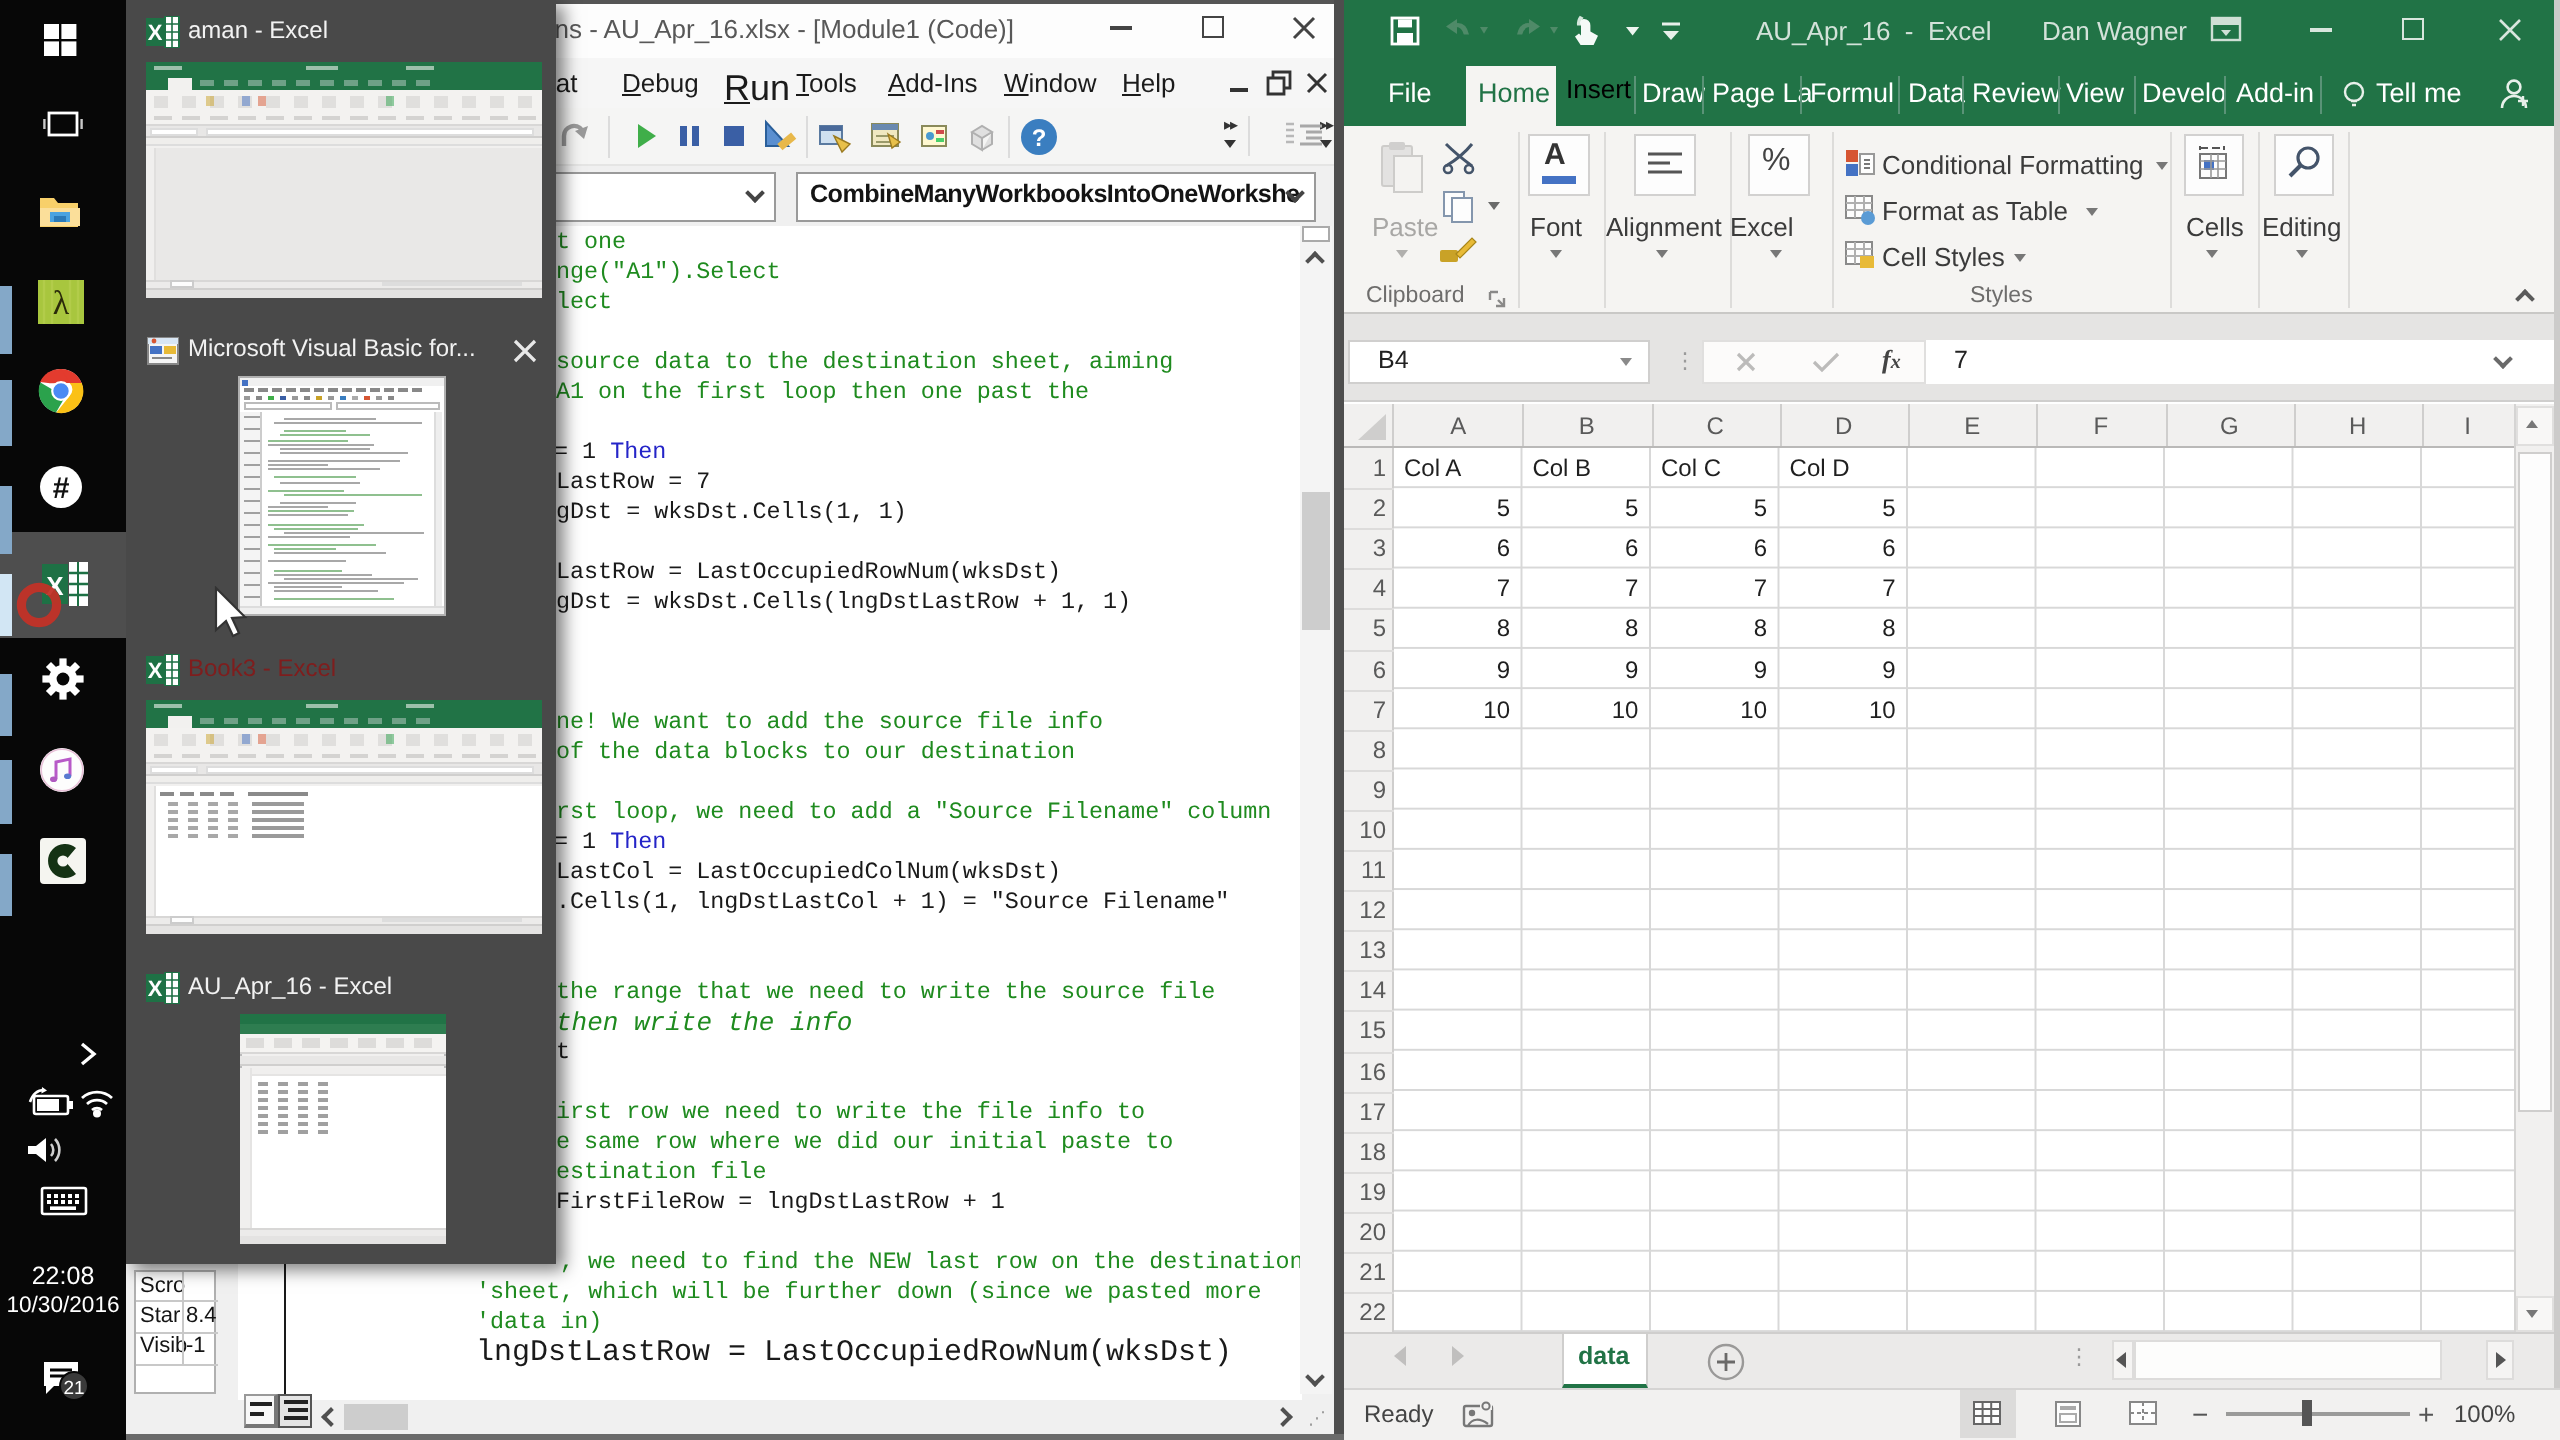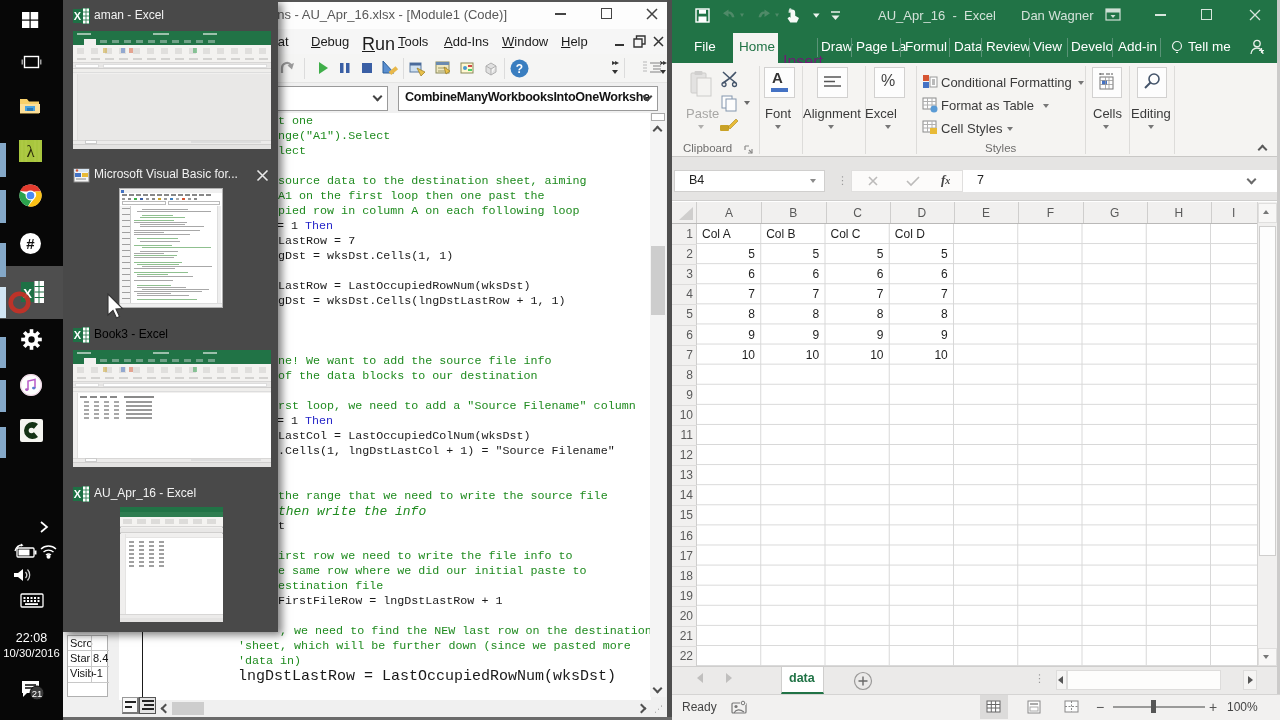--- a/index.html
+++ b/index.html
@@ -103,21 +103,20 @@
         <div class="chev" style="left:245px;top:6px;"></div>
       </div>
 </div>
 <div class="a" style="left:119px;top:113px;width:532px;height:587px;background:#fff;overflow:hidden;"></div>
 <div class="a" style="left:142px;top:113px;width:1px;height:587px;background:#1a1a1a;"></div>
 <div class="a mono" style="left:278px;top:114px;font-size:11.7px;line-height:15px;white-space:pre;"><span style="color:#1f8b1f;">t one</span></div>
 <div class="a mono" style="left:278px;top:129px;font-size:11.7px;line-height:15px;white-space:pre;"><span style="color:#1f8b1f;">nge("A1").Select</span></div>
 <div class="a mono" style="left:278px;top:144px;font-size:11.7px;line-height:15px;white-space:pre;"><span style="color:#1f8b1f;">lect</span></div>
 <div class="a mono" style="left:278px;top:174px;font-size:11.7px;line-height:15px;white-space:pre;"><span style="color:#1f8b1f;">source data to the destination sheet, aiming</span></div>
 <div class="a mono" style="left:278px;top:189px;font-size:11.7px;line-height:15px;white-space:pre;"><span style="color:#1f8b1f;">A1 on the first loop then one past the</span></div>
-<div class="a mono" style="left:278px;top:204px;font-size:11.7px;line-height:15px;white-space:pre;"><span style="color:#1f8b1f;">pied row in column A on each following loop</span></div>
 <div class="a mono" style="left:277px;top:219px;font-size:11.7px;line-height:15px;white-space:pre;"><span style="color:#1a1a1a;">= 1 </span><span style="color:#2525c8;">Then</span></div>
 <div class="a mono" style="left:278px;top:234px;font-size:11.7px;line-height:15px;white-space:pre;"><span style="color:#1a1a1a;">LastRow = 7</span></div>
 <div class="a mono" style="left:278px;top:249px;font-size:11.7px;line-height:15px;white-space:pre;"><span style="color:#1a1a1a;">gDst = wksDst.Cells(1, 1)</span></div>
 <div class="a mono" style="left:278px;top:279px;font-size:11.7px;line-height:15px;white-space:pre;"><span style="color:#1a1a1a;">LastRow = LastOccupiedRowNum(wksDst)</span></div>
 <div class="a mono" style="left:278px;top:294px;font-size:11.7px;line-height:15px;white-space:pre;"><span style="color:#1a1a1a;">gDst = wksDst.Cells(lngDstLastRow + 1, 1)</span></div>
 <div class="a mono" style="left:278px;top:354px;font-size:11.7px;line-height:15px;white-space:pre;"><span style="color:#1f8b1f;">ne! We want to add the source file info</span></div>
 <div class="a mono" style="left:278px;top:369px;font-size:11.7px;line-height:15px;white-space:pre;"><span style="color:#1f8b1f;">of the data blocks to our destination</span></div>
 <div class="a mono" style="left:278px;top:399px;font-size:11.7px;line-height:15px;white-space:pre;"><span style="color:#1f8b1f;">rst loop, we need to add a "Source Filename" column</span></div>
 <div class="a mono" style="left:277px;top:414px;font-size:11.7px;line-height:15px;white-space:pre;"><span style="color:#1a1a1a;">= 1 </span><span style="color:#2525c8;">Then</span></div>
 <div class="a mono" style="left:278px;top:429px;font-size:11.7px;line-height:15px;white-space:pre;"><span style="color:#1a1a1a;">LastCol = LastOccupiedColNum(wksDst)</span></div>
@@ -204,21 +203,21 @@
 <div class="a" style="left:1155px;top:14px;width:11px;height:1.5px;background:#d8e6dd;"></div>
 <rect class="a" style="left:1201px;top:9px;width:11px;height:11px;border:1.3px solid #d8e6dd;"></rect>
 <svg class="a" style="left:1249px;top:9px;" width="12" height="12">
       <path d="M1 1 L11 11 M11 1 L1 11" stroke="#d8e6dd" stroke-width="1.3"></path>
     </svg>
 
 <div class="a" style="left:672px;top:30px;width:608px;height:33px;background:#217346;"></div>
 <div class="a" style="left:733px;top:33px;width:45px;height:30px;background:#f5f4f2;"></div>
 <div class="a" style="left:694px;top:39px;font-size:13.5px;color:#fff;">File</div>
 <div class="a" style="left:739px;top:39px;font-size:13.5px;color:#217346;">Home</div>
-<div class="a" style="left:783px;top:53px;font-size:16px;color:#701a75;">Insert</div>
+<div class="a" style="left:783px;top:37px;font-size:13px;color:#000000;">Insert</div>
 <div class="a" style="left:821px;top:39px;font-size:13.5px;color:#fff;">Draw</div>
 <div class="a" style="left:856px;top:39px;font-size:13.5px;color:#fff;">Page La</div>
 <div class="a" style="left:905px;top:39px;font-size:13.5px;color:#fff;">Formul</div>
 <div class="a" style="left:954px;top:39px;font-size:13.5px;color:#fff;">Data</div>
 <div class="a" style="left:986px;top:39px;font-size:13.5px;color:#fff;">Review</div>
 <div class="a" style="left:1033px;top:39px;font-size:13.5px;color:#fff;">View</div>
 <div class="a" style="left:1071px;top:39px;font-size:13.5px;color:#fff;">Develo</div>
 <div class="a" style="left:1118px;top:39px;font-size:13.5px;color:#fff;">Add-in</div>
 <svg class="a" style="left:1171px;top:40px;" width="13" height="15">
       <circle cx="6" cy="6" r="4.5" fill="none" stroke="#e8f0ea" stroke-width="1.2"></circle>
@@ -668,21 +667,21 @@
 <div class="a" style="left:137px;top:295.1px;width:52px;height:1.1px;background:#a8a8a8;"></div>
 <div class="a" style="left:137px;top:299.3px;width:60px;height:1.1px;background:#8fc08f;"></div>
 <div class="a" style="left:217px;top:206px;width:4px;height:99px;background:#eee;border-left:1px solid #ddd;"></div>
 <div class="a" style="left:120px;top:303px;width:102px;height:4px;background:#efefef;border-top:1px solid #ddd;"></div>
 <svg class="a" style="left:73px;top:327px;" width="17" height="16">
       <rect x="0" y="1" width="9" height="14" fill="#1e7145"></rect>
       <text x="4.5" y="12" font-size="11" font-weight="bold" fill="#fff" text-anchor="middle" font-family="Liberation Sans">X</text>
       <rect x="9.5" y="0" width="7" height="16" fill="#fff" stroke="#1e7145" stroke-width="1"></rect>
       <path d="M9.5 4 h7 M9.5 8 h7 M9.5 12 h7 M13 0 v16" stroke="#1e7145" stroke-width="0.8"></path>
     </svg>
-<div class="a" style="left:94px;top:327px;font-size:12px;color:#000000;">Book3 - Excel</div>
+<div class="a" style="left:94px;top:327px;font-size:12px;color:#7f1d1d;">Book3 - Excel</div>
 <div class="a" style="left:73px;top:350px;width:198px;height:117px;background:#f1f0ef;"></div>
     <div class="a" style="left:73px;top:350px;width:198px;height:14px;background:#217346;"></div>
     <div class="a" style="left:77px;top:352px;width:14px;height:2px;background:#9cc0ab;"></div>
     <div class="a" style="left:153px;top:352px;width:16px;height:2px;background:#9cc0ab;"></div>
     <div class="a" style="left:203px;top:352px;width:14px;height:2px;background:#9cc0ab;"></div>
     <div class="a" style="left:84px;top:358px;width:12px;height:6px;background:#f2f1ef;"></div>
     <div class="a" style="left:100px;top:359px;width:7px;height:2.5px;background:#6fa187;"></div>
     <div class="a" style="left:112px;top:359px;width:7px;height:2.5px;background:#6fa187;"></div>
     <div class="a" style="left:124px;top:359px;width:7px;height:2.5px;background:#6fa187;"></div>
     <div class="a" style="left:136px;top:359px;width:7px;height:2.5px;background:#6fa187;"></div>

